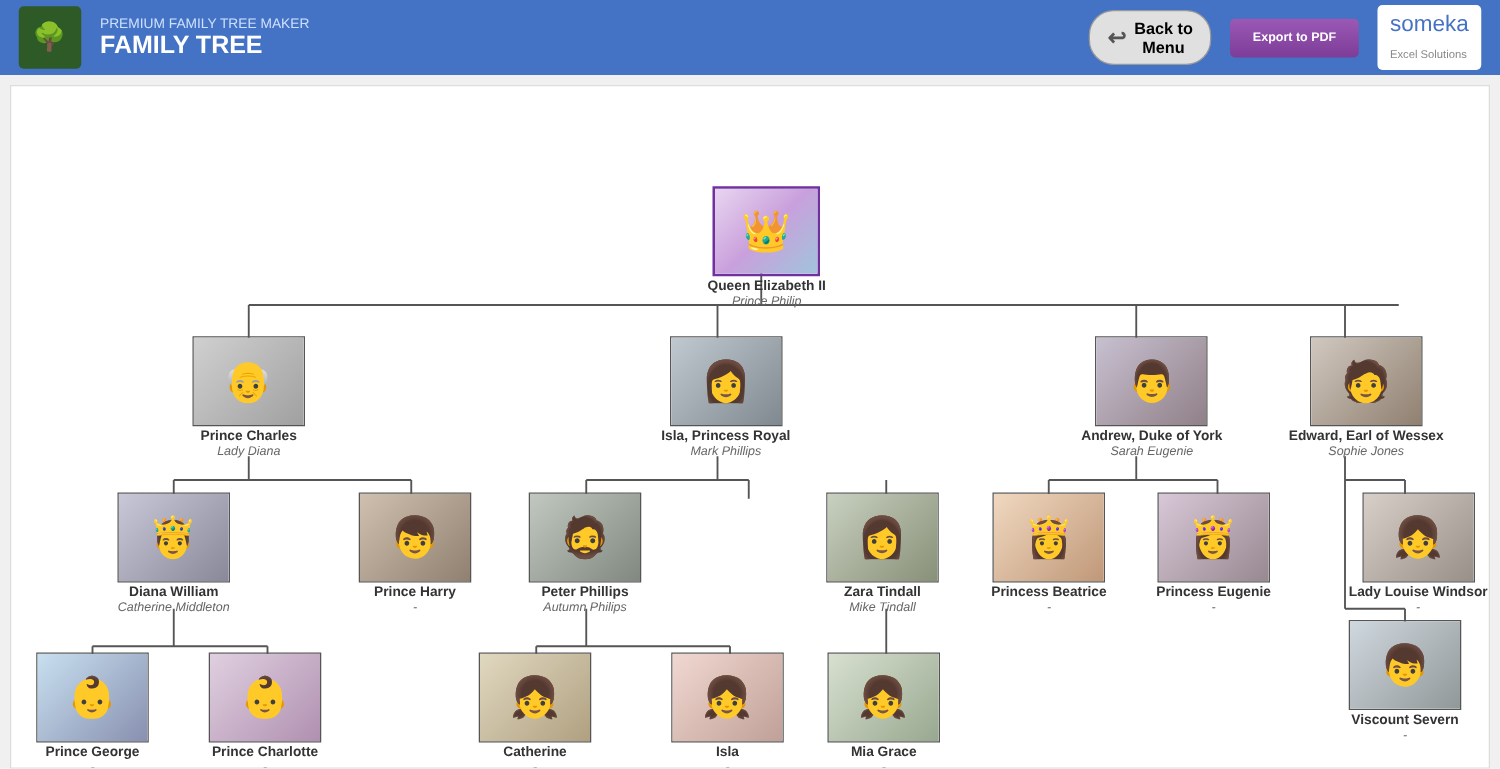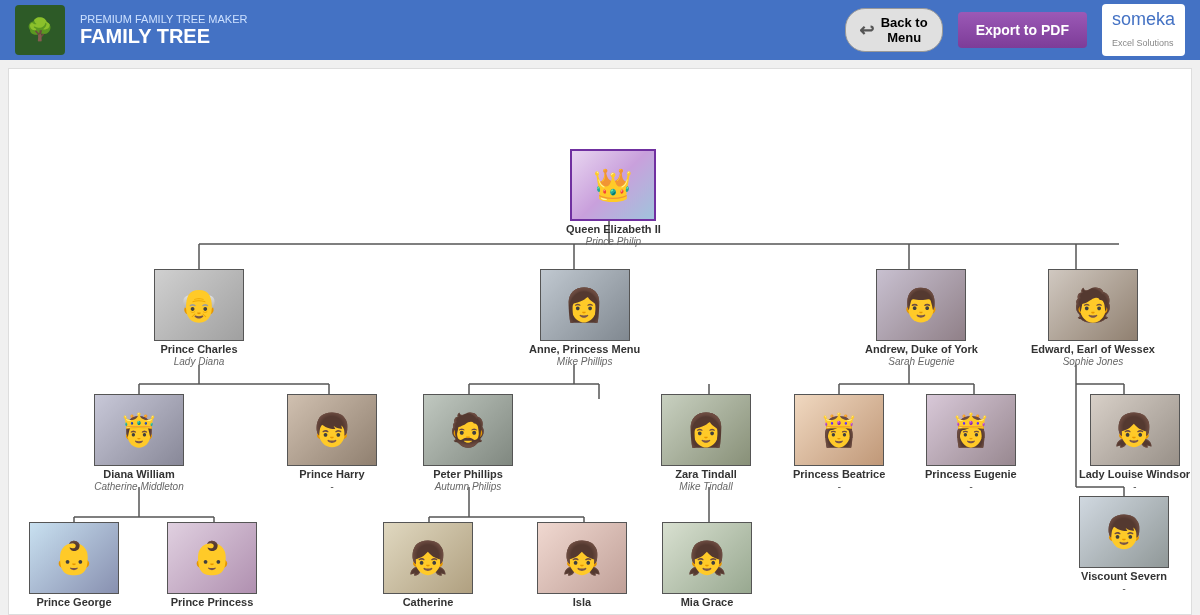--- a/index.html
+++ b/index.html
@@ -40,21 +40,21 @@
       cursor: pointer;
       font-weight: bold;
     }
     .back-btn .arrow { font-size: 18px; color: #555; }
     .export-btn {
       background: linear-gradient(to bottom, #9b59b6, #7d3c98);
       color: white;
       border: none;
       border-radius: 4px;
       padding: 10px 18px;
-      font-size: 14px;
+      font-size: 10px;
       font-weight: bold;
       cursor: pointer;
     }
     .someka-logo {
       background: white;
       border-radius: 4px;
       padding: 5px 10px;
       font-size: 18px;
       font-weight: normal;
       color: #333;
@@ -207,22 +207,22 @@
       <div class="face ph-charles">👴</div>
     </div>
     <div class="person-name">Prince Charles</div>
     <div class="person-spouse"><em>Lady Diana</em></div>
   </div>
 
   <div class="person" style="left:520px;top:200px;">
     <div class="person-box" style="width:90px;height:72px;">
       <div class="face ph-anne">👩</div>
     </div>
-    <div class="person-name">Anne, Princess Menu</div>
-    <div class="person-spouse"><em>Mike Phillips</em></div>
+    <div class="person-name">Isla, Princess Royal</div>
+    <div class="person-spouse"><em>Mark Phillips</em></div>
   </div>
 
   <div class="person" style="left:856px;top:200px;">
     <div class="person-box" style="width:90px;height:72px;">
       <div class="face ph-andrew">👨</div>
     </div>
     <div class="person-name">Andrew, Duke of York</div>
     <div class="person-spouse"><em>Sarah Eugenie</em></div>
   </div>
 
@@ -303,21 +303,21 @@
       <div class="face ph-george">👶</div>
     </div>
     <div class="person-name">Prince George</div>
     <div class="person-spouse"><em>-</em></div>
   </div>
 
   <div class="person" style="left:158px;top:453px;">
     <div class="person-box" style="width:90px;height:72px;">
       <div class="face ph-charlotte">👶</div>
     </div>
-    <div class="person-name">Prince Princess</div>
+    <div class="person-name">Prince Charlotte</div>
     <div class="person-spouse"><em>-</em></div>
   </div>
 
   <div class="person" style="left:374px;top:453px;">
     <div class="person-box" style="width:90px;height:72px;">
       <div class="face ph-savannah">👧</div>
     </div>
     <div class="person-name">Catherine</div>
     <div class="person-spouse"><em>-</em></div>
   </div>

